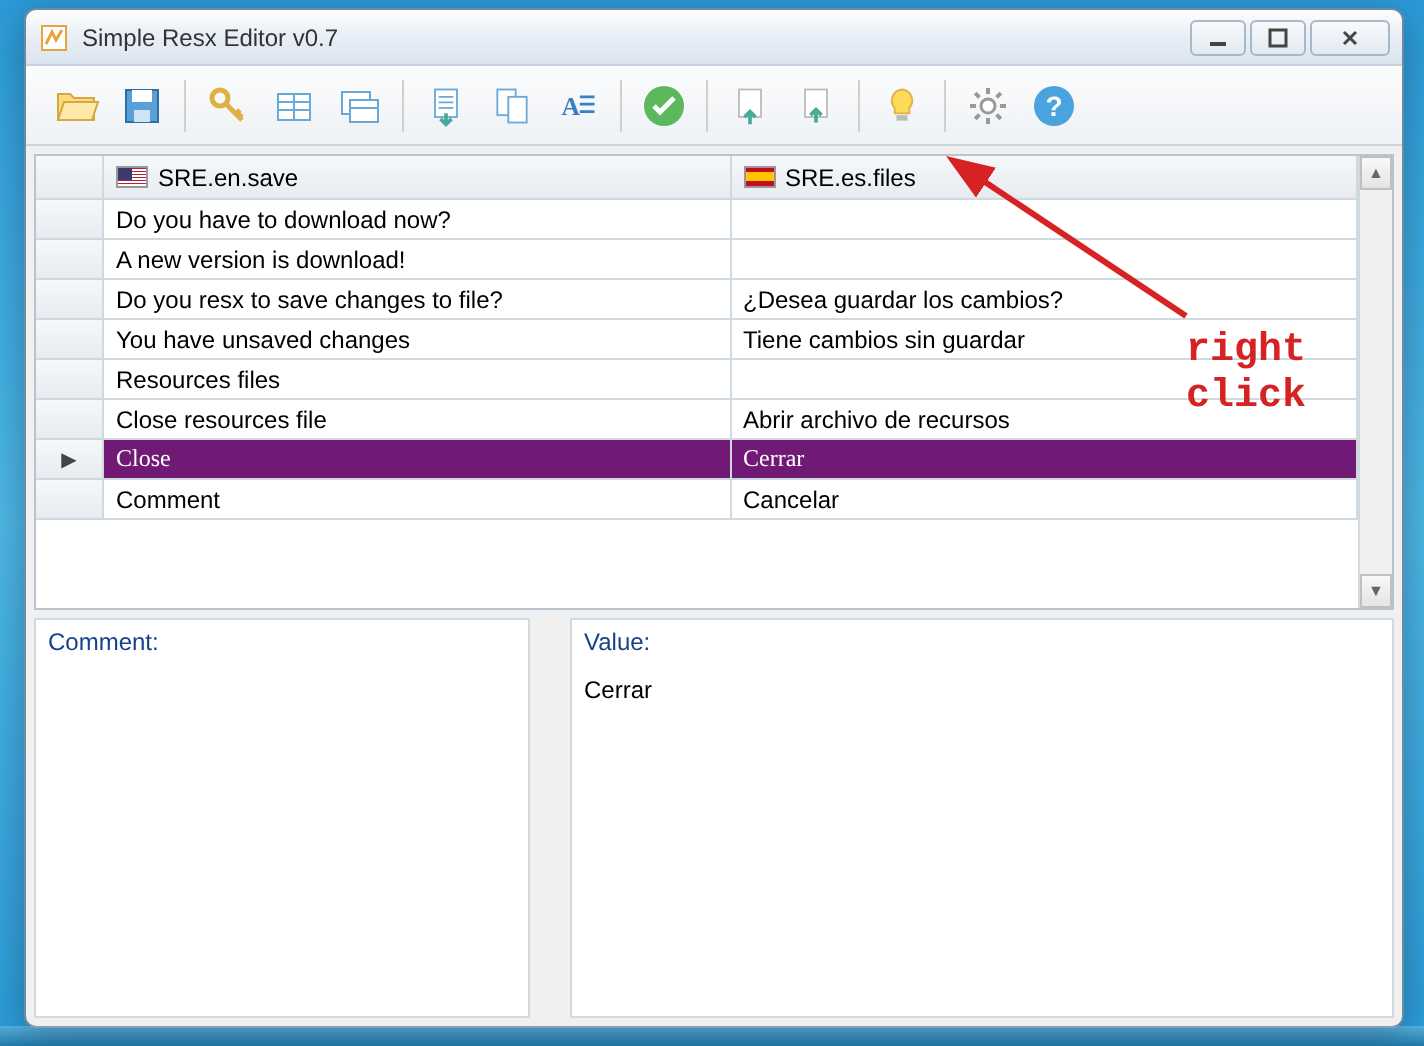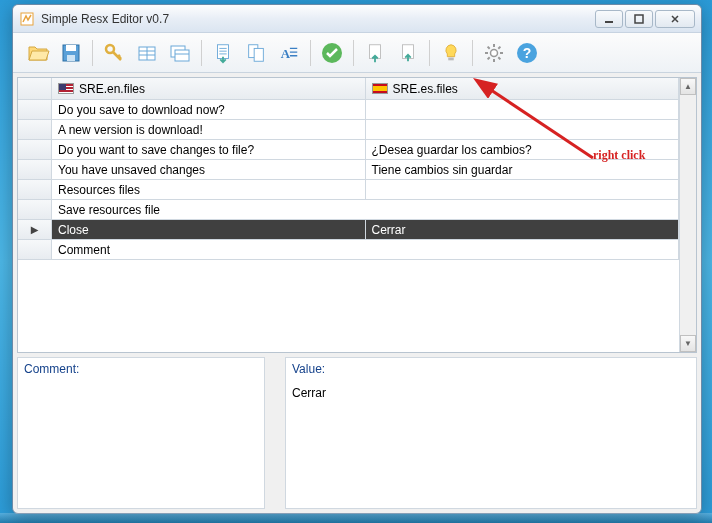--- a/index.html
+++ b/index.html
@@ -103,36 +103,36 @@
     flex: 1;
     padding: 3px 6px;
     border-right: 1px solid #d0d8e0;
     white-space: nowrap;
     overflow: hidden;
     display: flex;
     align-items: center;
     gap: 5px;
   }
   .grid-row { height: 20px; background: #fff; }
-  .grid-row.selected .col { background: #404040; color: #fff; }
+  .grid-row.selected .col { background: #701a75; color: #fff; font-family: Liberation Serif, serif; }
   .grid-row.selected .col:first-of-type { background: #fff; color: #000; }
   .flag { width: 16px; height: 11px; display: inline-block; border: 0.5px solid #999; }
   .flag-us { background: linear-gradient(180deg, #b22234 0, #b22234 8%, #fff 8%, #fff 16%, #b22234 16%, #b22234 24%, #fff 24%, #fff 32%, #b22234 32%, #b22234 40%, #fff 40%, #fff 48%, #b22234 48%, #b22234 58%, #fff 58%, #fff 66%, #b22234 66%, #b22234 74%, #fff 74%, #fff 82%, #b22234 82%, #b22234 90%, #fff 90%, #fff 100%); position: relative; }
   .flag-us::before { content:""; position:absolute; left:0; top:0; width:7px; height:6px; background:#3c3b6e; }
   .flag-es { background: linear-gradient(180deg, #c60b1e 0, #c60b1e 25%, #ffc400 25%, #ffc400 75%, #c60b1e 75%); }
   .vscroll {
     width: 17px;
     background: #f0f0f0;
     border-left: 1px solid #d0d8e0;
     display: flex; flex-direction: column;
   }
   .vscroll-btn { height: 17px; background: linear-gradient(180deg,#f8f8f8,#e4e4e4); border: 1px solid #c0c0c0; display:flex; align-items:center; justify-content:center; font-size:8px; color:#666; }
   .vscroll-track { flex:1; }
   .bottom-panes {
-    height: 152px;
+    height: 200px;
     display: flex;
     gap: 4px;
   }
   .pane {
     display: flex;
     flex-direction: column;
     border: 1px solid #d0d8e0;
     background: #fff;
   }
   .pane-comment { width: 248px; }
@@ -154,23 +154,24 @@
   }
   .annotation-arrow {
     position: absolute;
     pointer-events: none;
     z-index: 50;
   }
   .annotation-text {
     position: absolute;
     color: #d62222;
     font-weight: bold;
-    font-size: 12px;
+    font-size: 20px;
     z-index: 50;
-    font-family: Liberation Serif, serif;
+    font-family: Liberation Mono, monospace;
+    margin-top: 16px;
   }
   .taskbar {
     position:absolute;
     left:0; right:0; bottom:0;
     height:10px;
     background: linear-gradient(180deg, rgba(255,255,255,.2), rgba(0,0,0,.2));
   }
 </style>
 </head>
 <body>
@@ -313,65 +314,67 @@
       <line x1="120" y1="80" x2="15" y2="10" stroke="#d62222" stroke-width="3" marker-end="url(#ah)"></line>
     </svg>
     <div class="annotation-text" style="left:580px; top:75px;">right click</div>
 
     <div class="grid-wrap">
       <div class="grid">
         <div class="grid-headrow">
           <div class="row-hdr"></div>
           <div class="col">
             <span class="flag flag-us"></span>
-            <span>SRE.en.files</span>
+            <span>SRE.en.save</span>
           </div>
           <div class="col">
             <span class="flag flag-es"></span>
             <span>SRE.es.files</span>
           </div>
         </div>
         <div id="grid-body">
             <div class="grid-row">
               <div class="row-hdr"></div>
-              <div class="col">Do you save to download now?</div>
+              <div class="col">Do you have to download now?</div>
               <div class="col"></div>
             </div>
             <div class="grid-row">
               <div class="row-hdr"></div>
               <div class="col">A new version is download!</div>
               <div class="col"></div>
             </div>
             <div class="grid-row">
               <div class="row-hdr"></div>
-              <div class="col">Do you want to save changes to file?</div>
+              <div class="col">Do you resx to save changes to file?</div>
               <div class="col">¿Desea guardar los cambios?</div>
             </div>
             <div class="grid-row">
               <div class="row-hdr"></div>
               <div class="col">You have unsaved changes</div>
               <div class="col">Tiene cambios sin guardar</div>
             </div>
             <div class="grid-row">
               <div class="row-hdr"></div>
               <div class="col">Resources files</div>
               <div class="col"></div>
             </div>
             <div class="grid-row">
               <div class="row-hdr"></div>
-              <div class="col">Save resources file</div>
+              <div class="col">Close resources file</div>
+              <div class="col">Abrir archivo de recursos</div>
             </div>
             <div class="grid-row selected">
               <div class="row-hdr">▶</div>
               <div class="col">Close</div>
               <div class="col">Cerrar</div>
             </div>
             <div class="grid-row">
               <div class="row-hdr"></div>
               <div class="col">Comment</div>
+              <div class="col">Cancelar</div>
             </div>
           </div>
       </div>
       <div class="vscroll">
         <div class="vscroll-btn">▲</div>
         <div class="vscroll-track"></div>
         <div class="vscroll-btn">▼</div>
       </div>
     </div>
 

